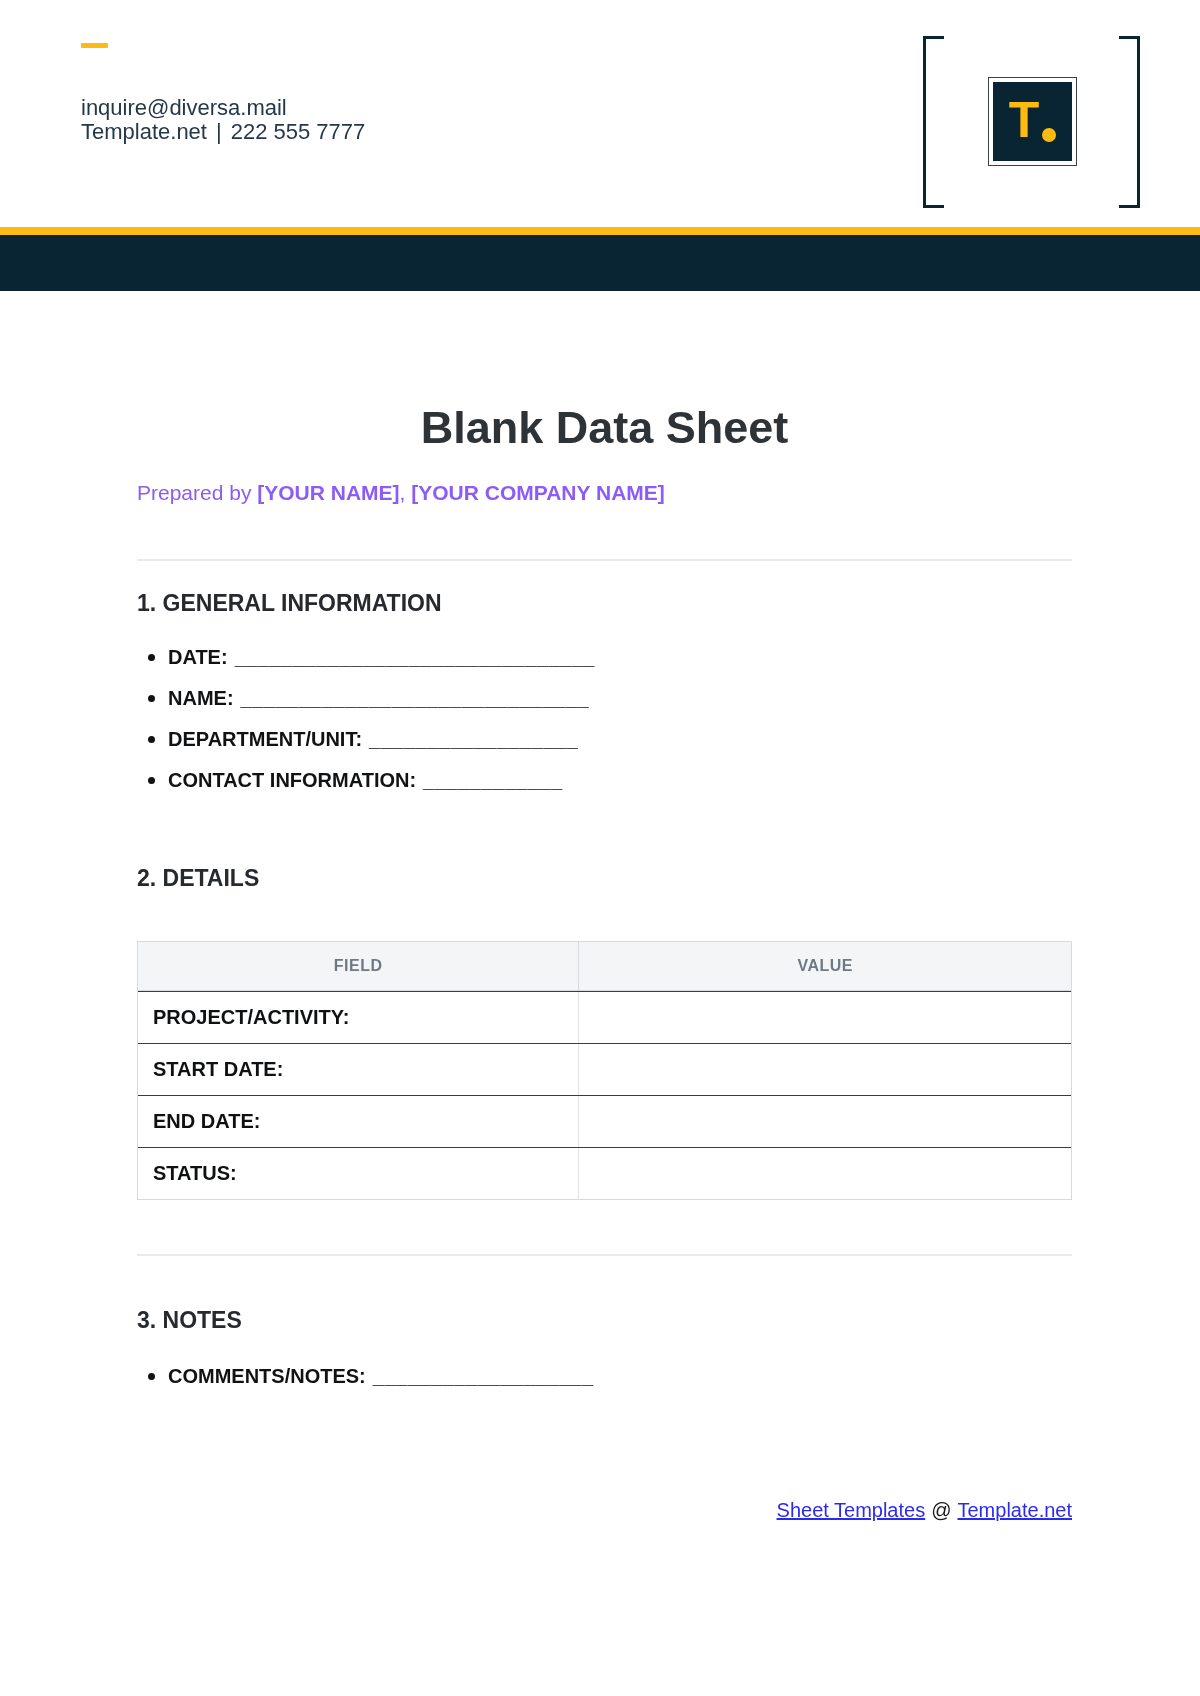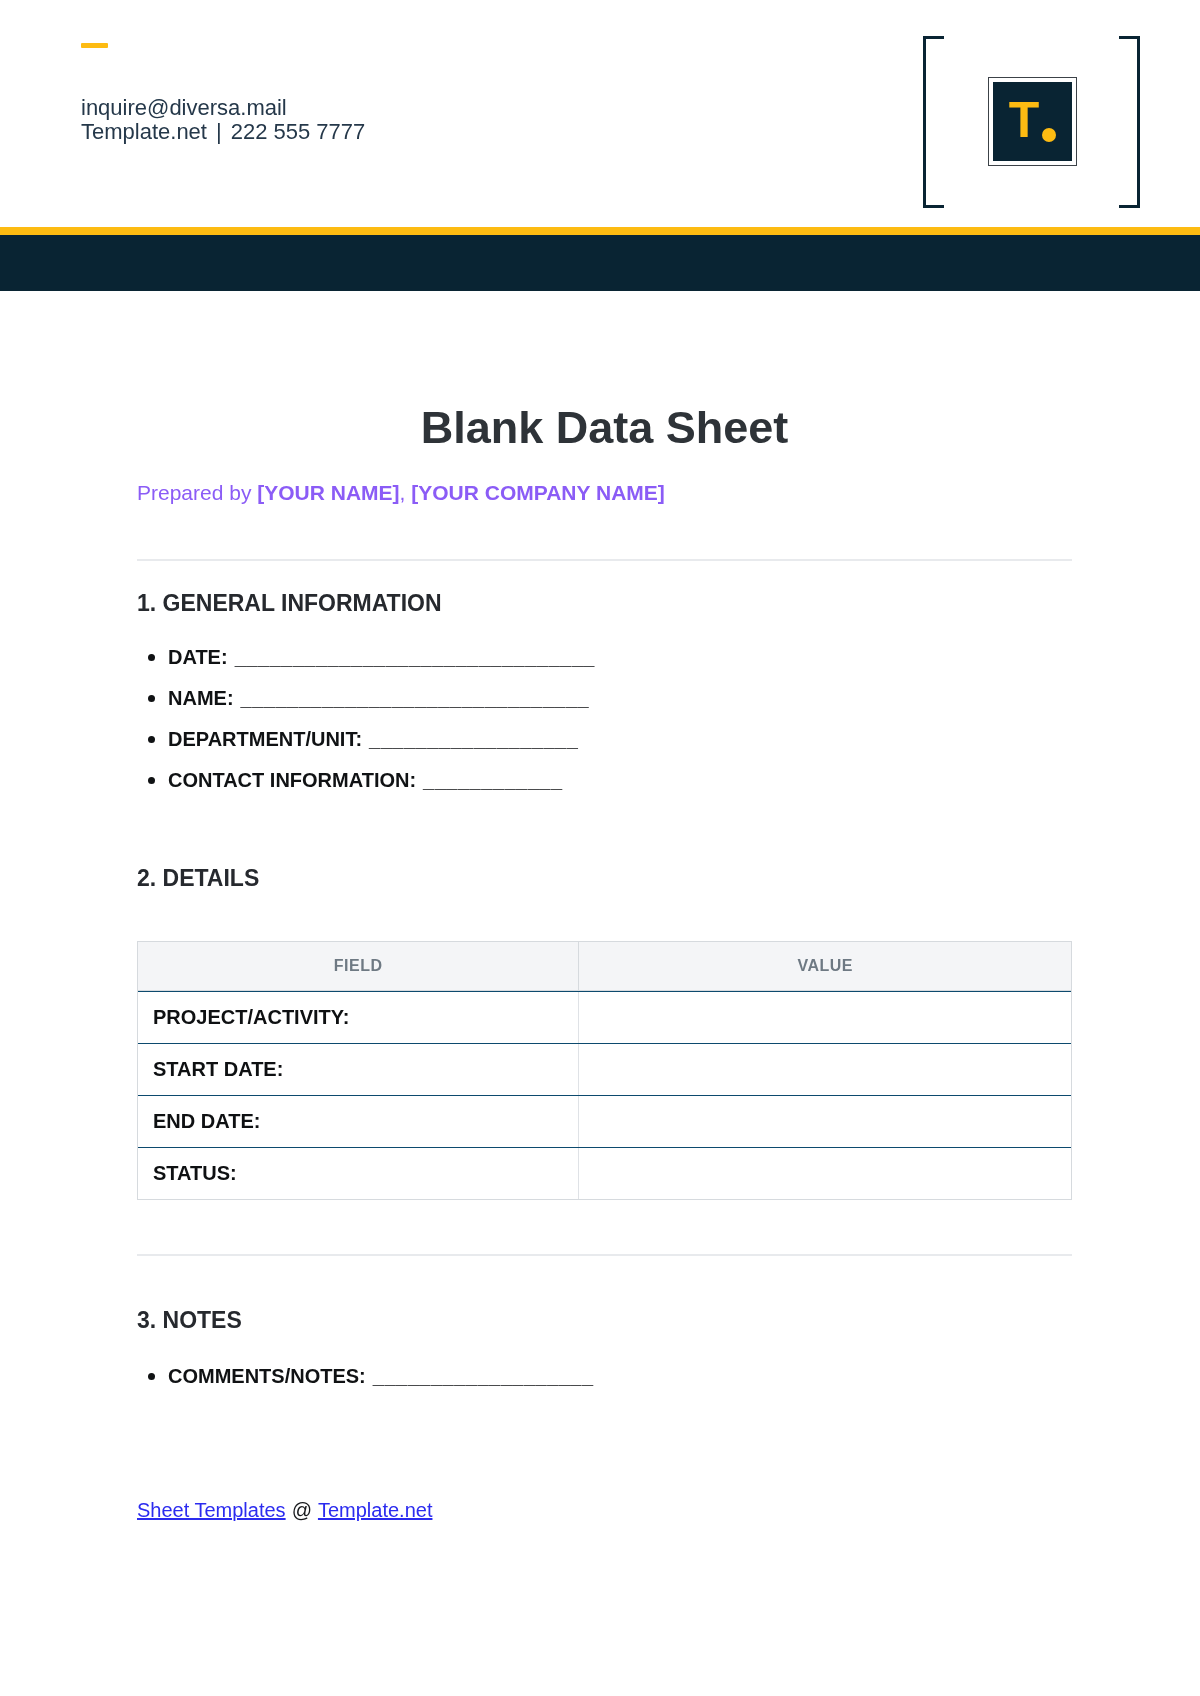--- a/index.html
+++ b/index.html
@@ -115,21 +115,21 @@
   }
   .td.value { padding-left: 0; }
   .td + .td { border-left: 1px solid #DFE2E6; }
 
   .divider-2 { margin-top: 54px; }
 
   ul.notes-list { margin-top: 22px; }
 
   
   .footer {
-    margin-top: 100px; text-align: left;
+    margin-top: 100px; text-align: right;
     font-size: 20px; line-height: 26px; color: #1c1e21;
   }
   .footer a { color: #2B2BEF; text-decoration: underline; cursor: pointer; }
   .footer .at { margin: 0 6px; color: #17191c; }
 </style>
 </head>
 <body>
 
 <div class="header">
   <div class="accent-dash"></div>

